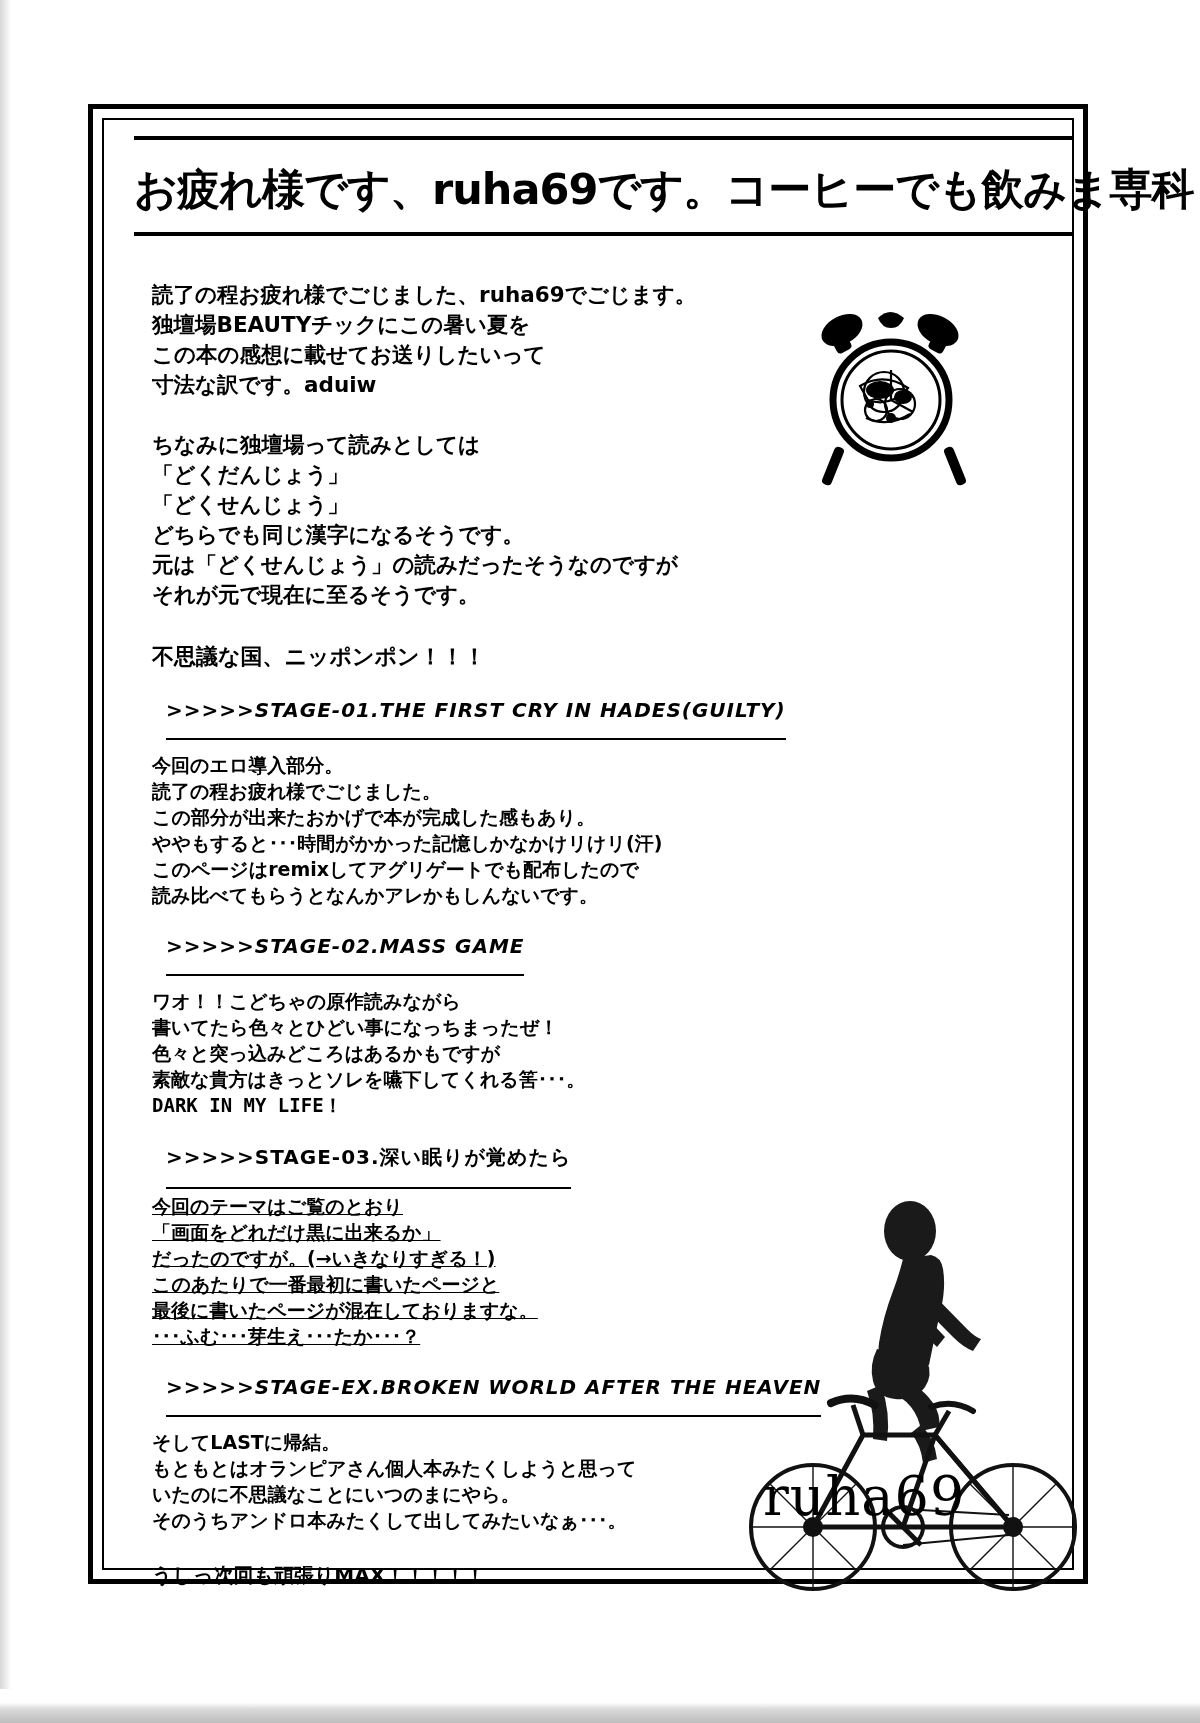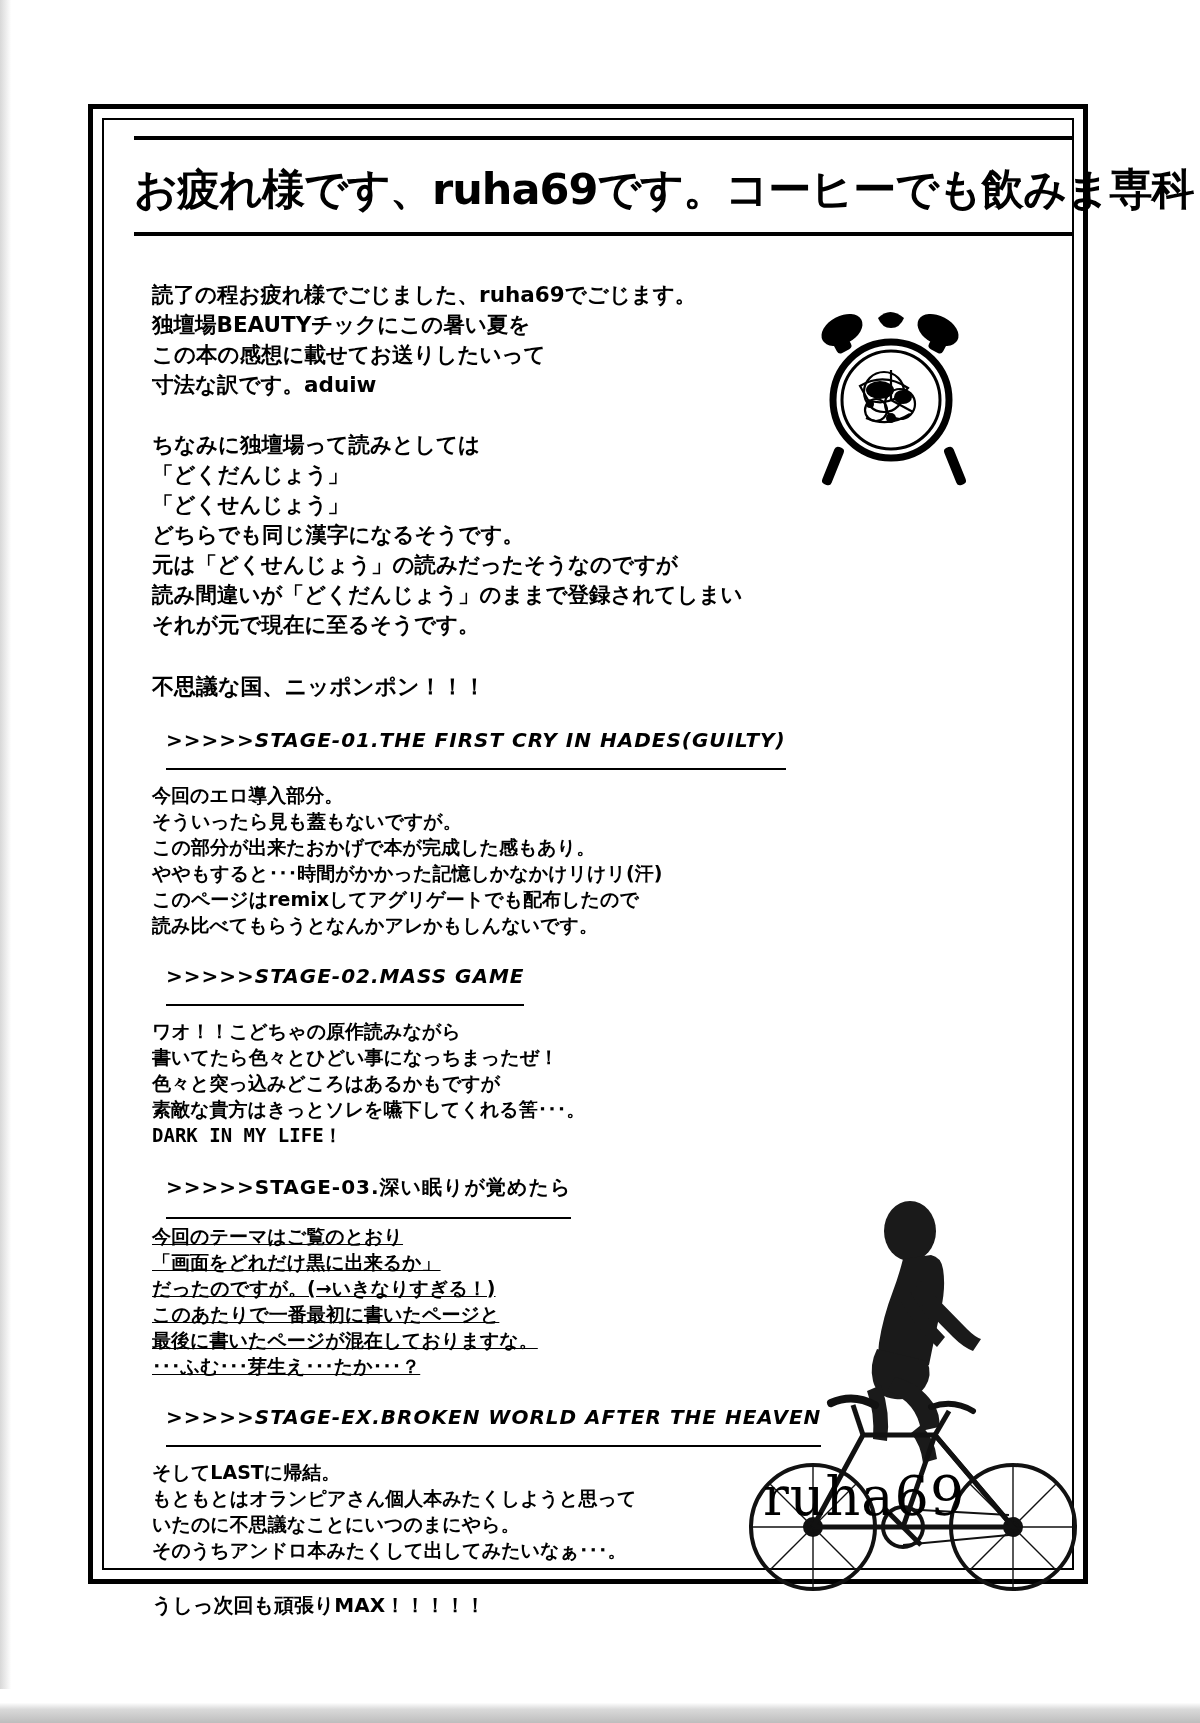--- a/index.html
+++ b/index.html
@@ -254,31 +254,30 @@
           <span class="line">この本の感想に載せてお送りしたいって</span>
           <span class="line">寸法な訳です。aduiw</span>
         </div>
 
         <div class="para intro2">
           <span class="line">ちなみに独壇場って読みとしては</span>
           <span class="line">「どくだんじょう」</span>
           <span class="line">「どくせんじょう」</span>
           <span class="line">どちらでも同じ漢字になるそうです。</span>
           <span class="line">元は「どくせんじょう」の読みだったそうなのですが</span>
-          <span class="line">読み間違いが「どくだんじょう」のままで登録されてしまい</span>
           <span class="line">それが元で現在に至るそうです。</span>
         </div>
 
         <div class="para exclaim">不思議な国、ニッポンポン！！！</div>
 
         <div>
           <div class="stage-head">&gt;&gt;&gt;&gt;&gt;STAGE-01.THE FIRST CRY IN HADES(GUILTY)</div>
           <div class="para stage-block">
             <span class="line">今回のエロ導入部分。</span>
-            <span class="line">そういったら見も蓋もないですが。</span>
+            <span class="line">読了の程お疲れ様でごじました。</span>
             <span class="line">この部分が出来たおかげで本が完成した感もあり。</span>
             <span class="line">ややもすると･･･時間がかかった記憶しかなかけリけリ(汗)</span>
             <span class="line">このページはremixしてアグリゲートでも配布したので</span>
             <span class="line">読み比べてもらうとなんかアレかもしんないです。</span>
           </div>
         </div>
 
         <div>
           <div class="stage-head">&gt;&gt;&gt;&gt;&gt;STAGE-02.MASS GAME</div>
           <div class="para stage-block">

